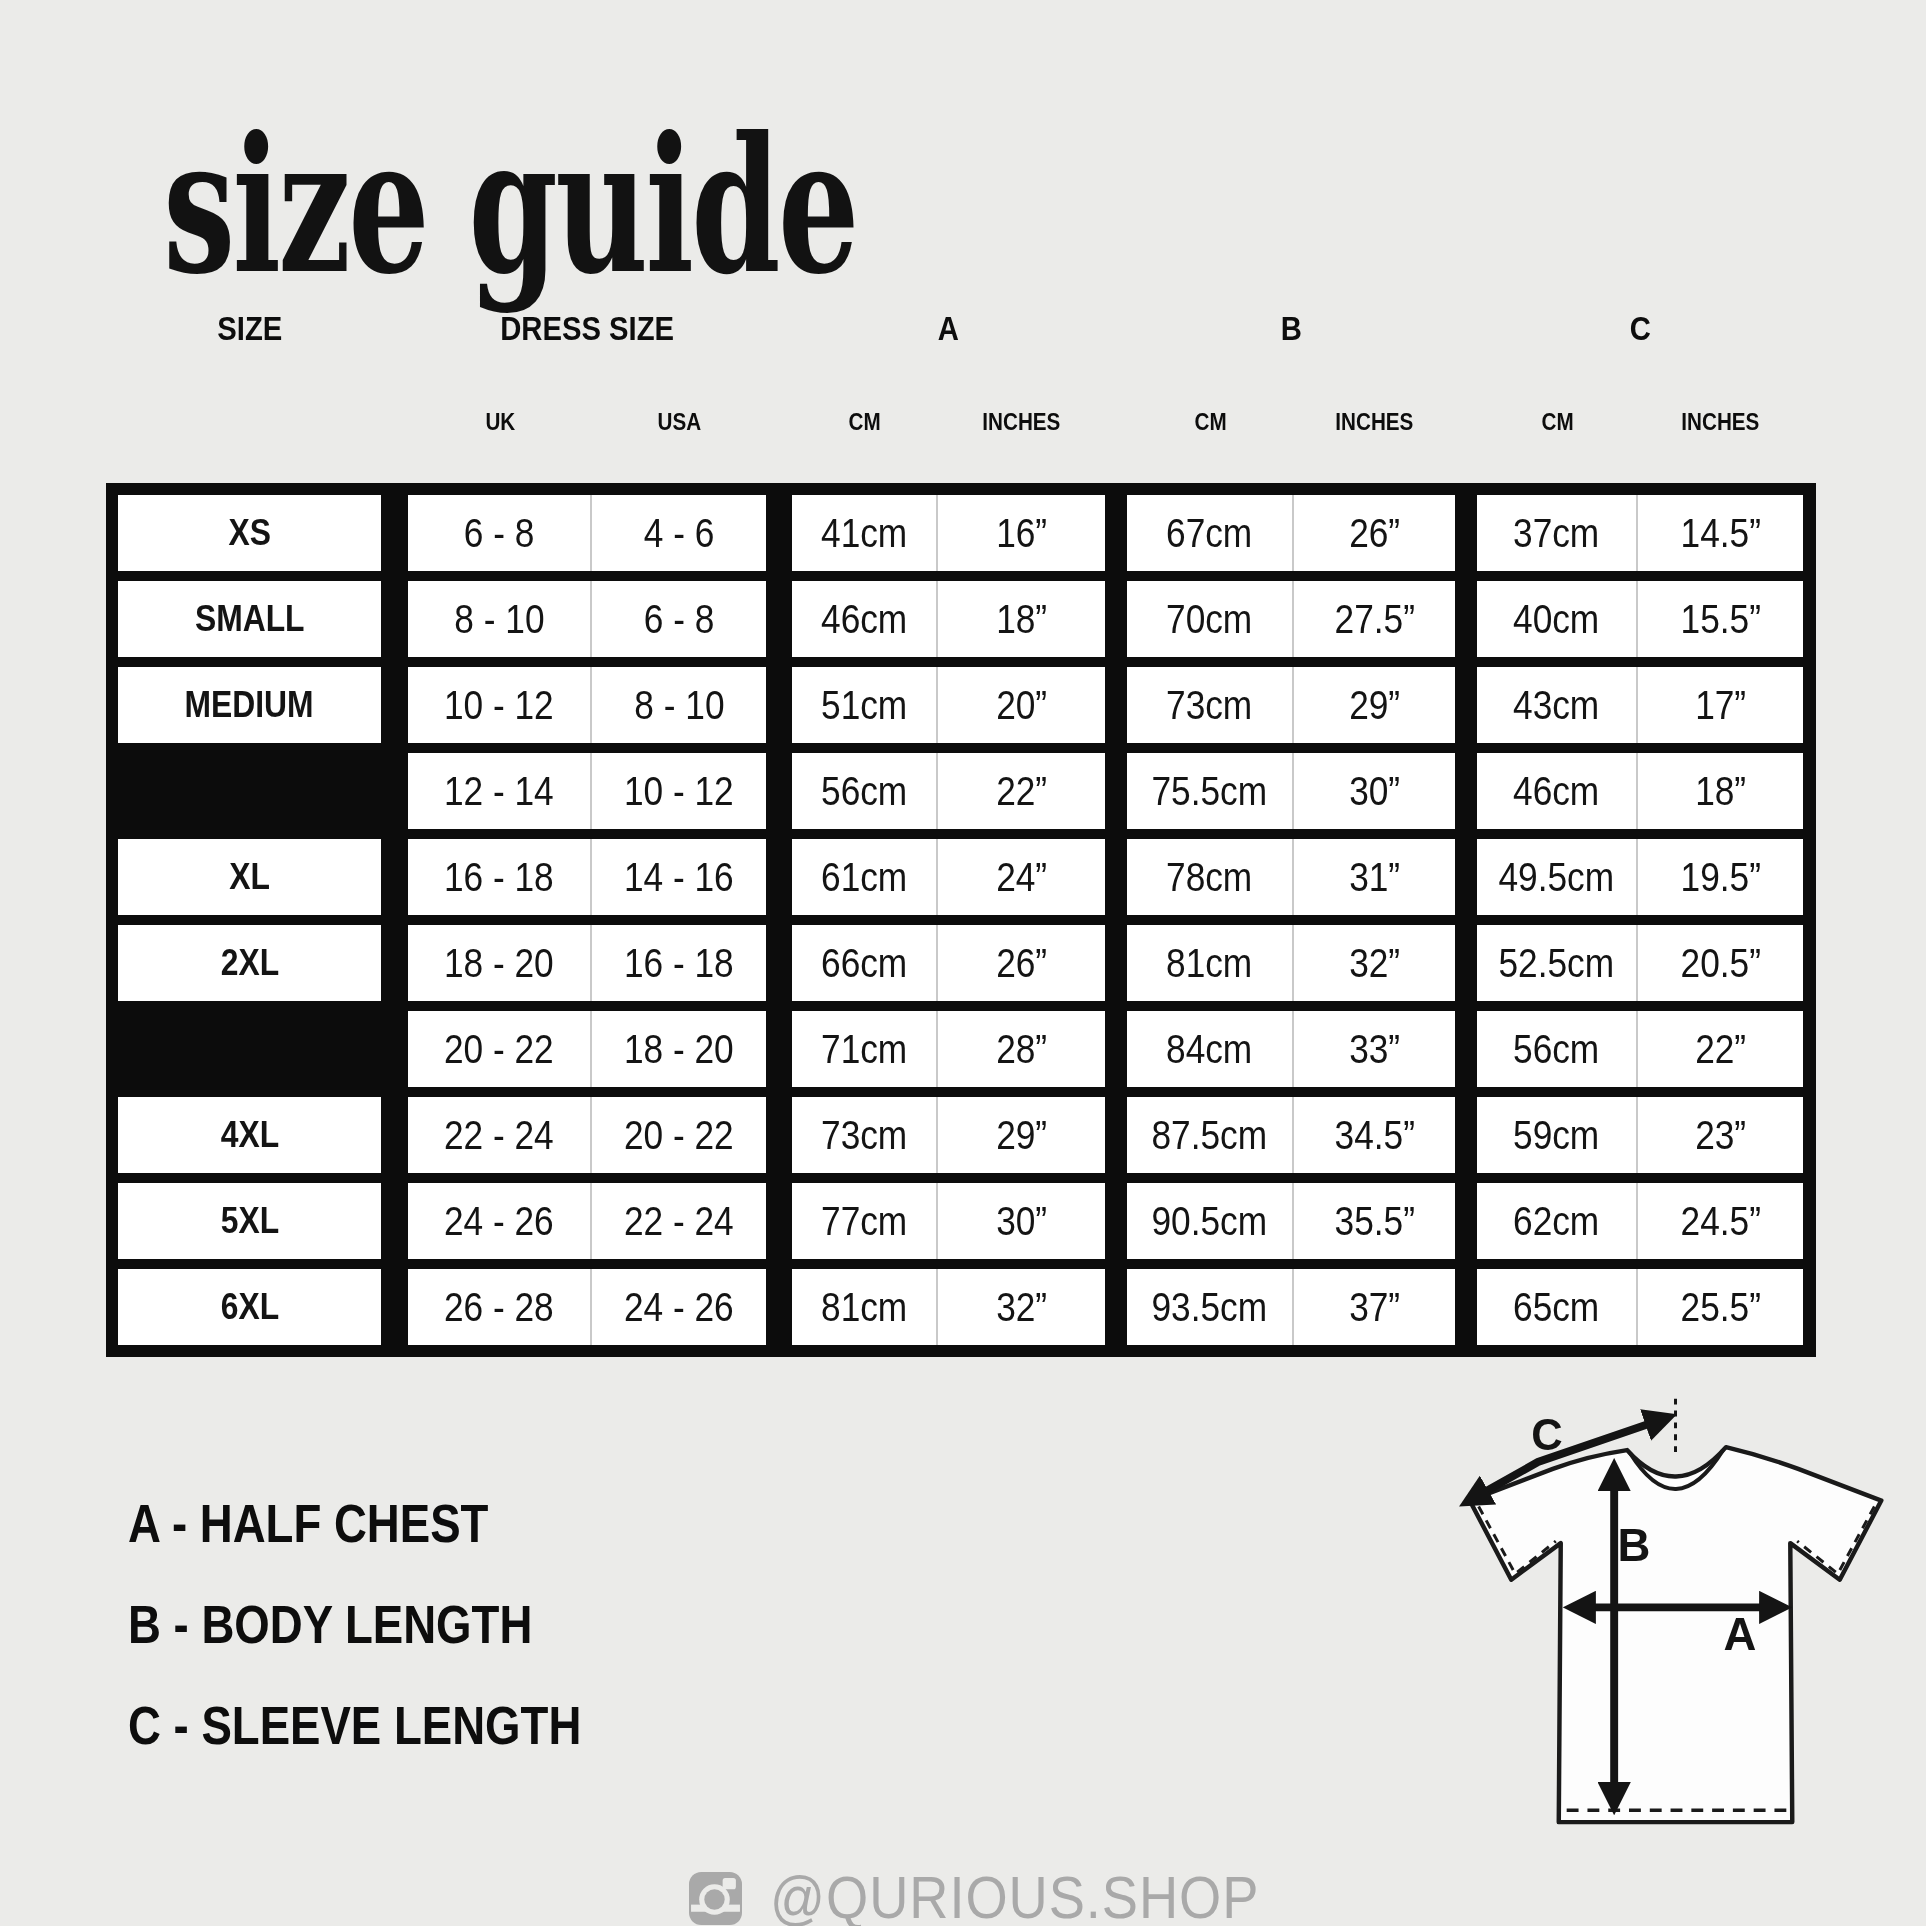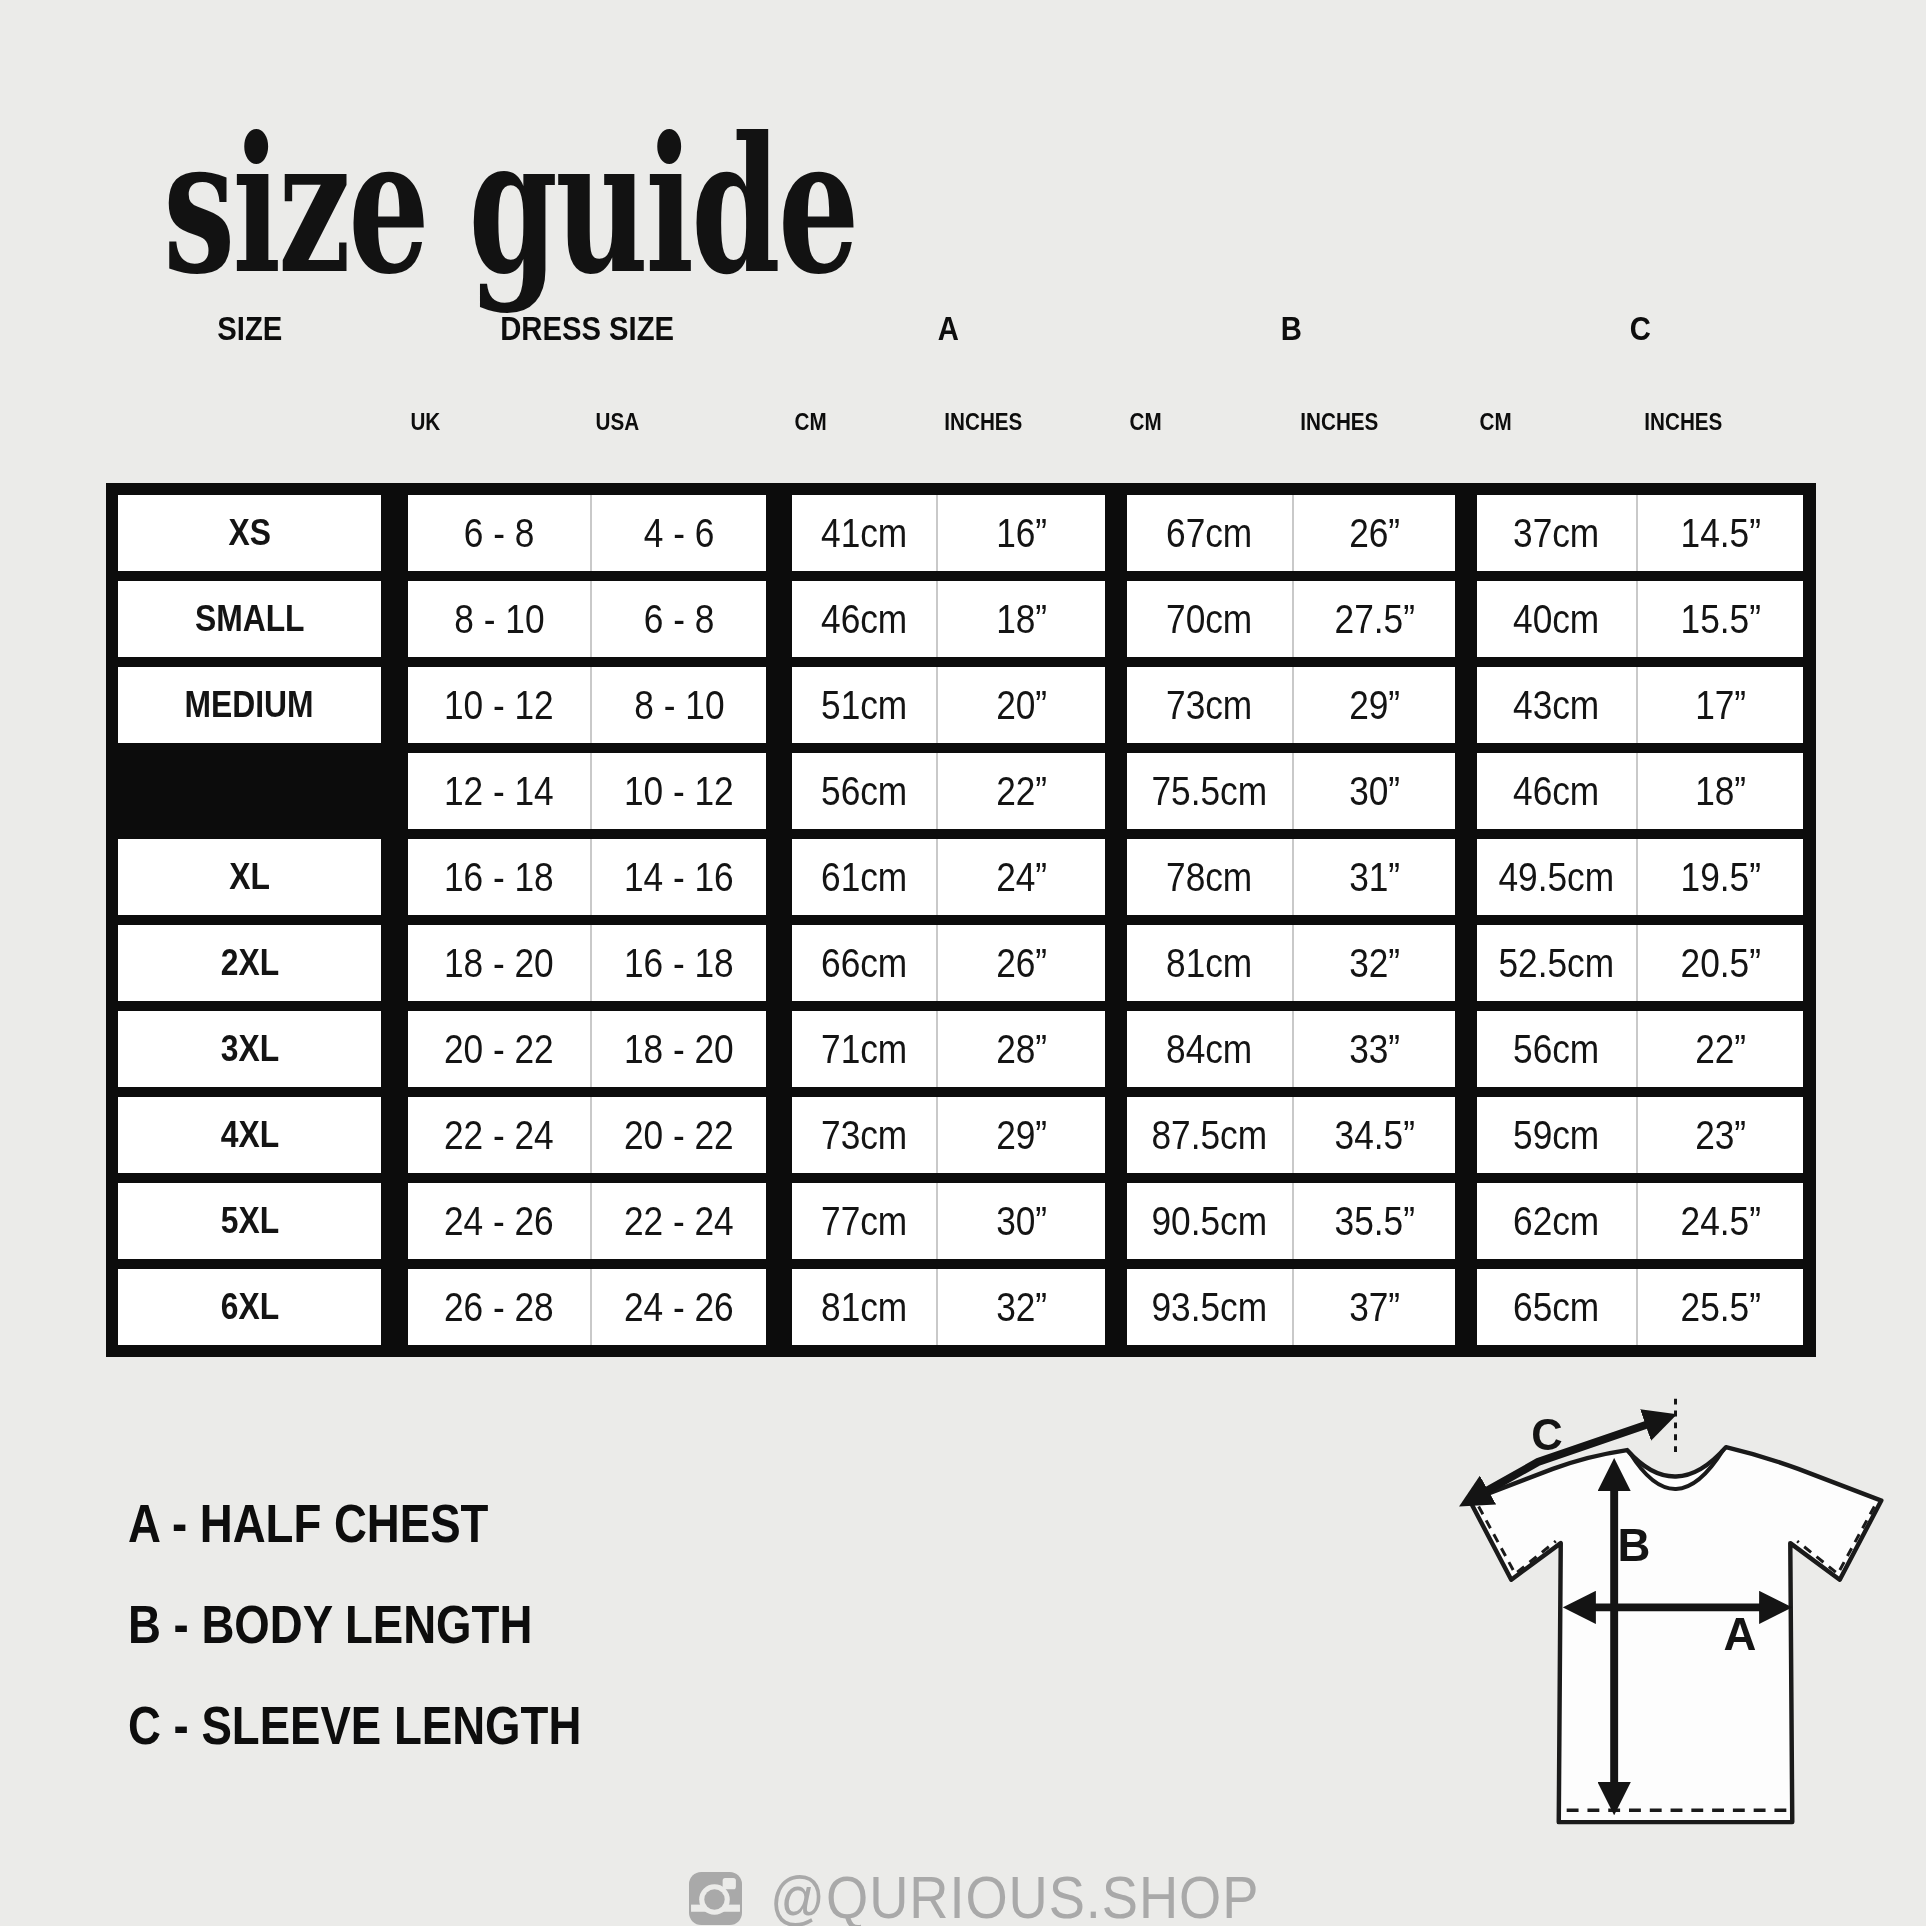--- a/index.html
+++ b/index.html
@@ -22,21 +22,21 @@
 
   
   .tbl-wrap { position:absolute; left:106px; top:306px; width:1710px; }
   .grid13 {
     display:grid;
     grid-template-columns:263px 27px 184px 174px 26px 146px 167px 22px 167px 161px 22px 161px 165px;
   }
   .col-headers { margin:0 12px; height:44px; align-items:center; font-weight:bold; font-size:34px; }
   .col-headers > div { text-align:center; }
   .sub-headers { margin:50px 12px 0 12px; height:44px; align-items:center; font-weight:bold; font-size:24px; }
-  .sub-headers > div { }
+  .sub-headers > div { text-align:center; }
   .g1{grid-column:1} .g2{grid-column:3/5} .g3{grid-column:6/8} .g4{grid-column:9/11} .g5{grid-column:12/14}
   .s1{grid-column:3} .s2{grid-column:4} .s3{grid-column:6} .s4{grid-column:7}
   .s5{grid-column:9} .s6{grid-column:10} .s7{grid-column:12} .s8{grid-column:13}
 
   .size-table {
     margin-top:39px; background:#0c0c0c; padding:12px;
     display:flex; flex-direction:column; gap:10px;
   }
   .trow { height:76px; }
   .cell {
@@ -258,23 +258,20 @@
             <span class="cn">32”</span>
           </div>
       <div class="cell divr c8">
             <span class="cn">52.5cm</span>
           </div>
       <div class="cell c9">
             <span class="cn">20.5”</span>
           </div>
     </div>
         <div class="trow grid13">
-      <div class="cell rowlab c1">
-            <span class="cn">3XL</span>
-          </div>
       <div class="cell divr c2">
             <span class="cn">20 - 22</span>
           </div>
       <div class="cell c3">
             <span class="cn">18 - 20</span>
           </div>
       <div class="cell divr c4">
             <span class="cn">71cm</span>
           </div>
       <div class="cell c5">

